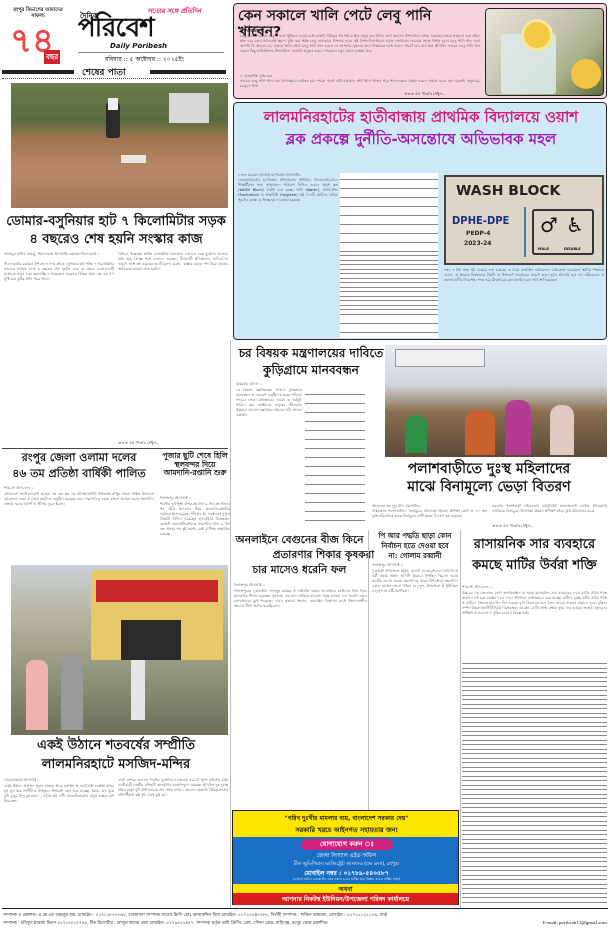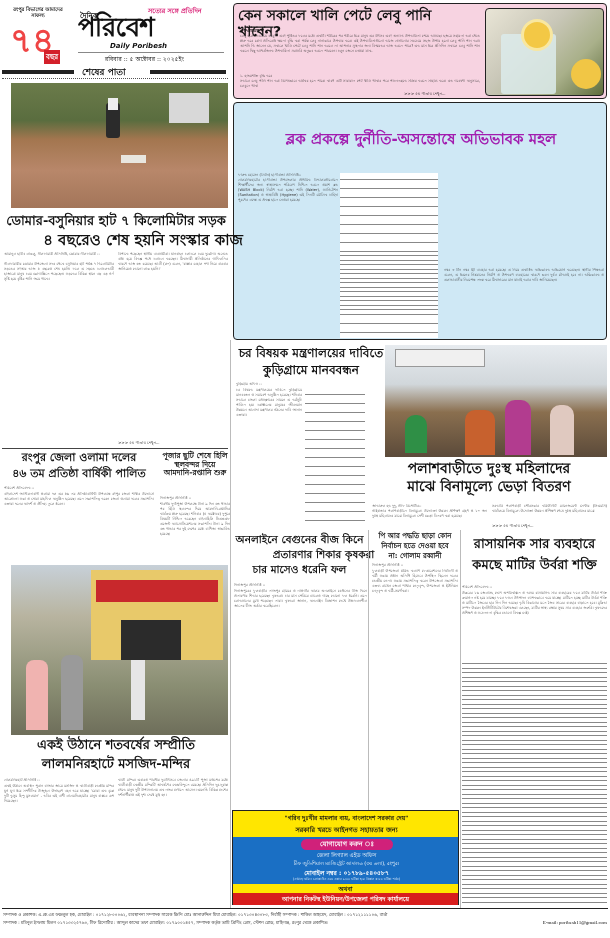--- a/index.html
+++ b/index.html
@@ -40,35 +40,49 @@
   <div class="abs txt" style="left:6px;top:75px;width:240px;height:15px;">সকালে লেবু পানি পান করা বিশেষভাবে কার্যকর হতে পারে। কারণ এটি সারারাত পেট খালি থাকার পরে পাচনতন্ত্রকে সক্রিয় করতে সাহায্য করে। এক গবেষণা অনুসারে, লেবুতে থাকা</div>
   <div class="abs" style="left:170px;top:87px;font-size:4px;">&gt;&gt;&gt; ৫ম পাতায় দেখুন...</div>
   <div class="abs photo" style="left:251px;top:4px;width:119px;height:88px;border:1px solid #222;border-radius:4px;background:linear-gradient(135deg,#e9e5d6 0%,#c9c7b8 40%,#a9b08a 70%,#5f6d3c 100%);">
     <div style="position:absolute;left:15px;top:25px;width:55px;height:60px;background:rgba(220,235,235,0.85);border-radius:3px;"></div>
     <div style="position:absolute;left:35px;top:10px;width:32px;height:32px;border-radius:50%;background:#f3c845;border:3px solid #f8e7a0;"></div>
     <div style="position:absolute;left:85px;top:50px;width:30px;height:30px;border-radius:50%;background:#f1c645;"></div>
   </div>
 </div>
 
 <div class="abs" style="left:233px;top:102px;width:374px;height:238px;background:#cfe8f5;border:1px solid #222;border-radius:4px;">
+  <div class="abs hd" style="left:4px;top:6px;width:366px;font-size:15px;color:#d81b72;">লালমনিরহাটের হাতীবান্ধায় প্রাথমিক বিদ্যালয়ে ওয়াশ</div>
   <div class="abs hd" style="left:4px;top:28px;width:366px;font-size:15px;color:#a21caf;">ব্লক প্রকল্পে দুর্নীতি-অসন্তোষে অভিভাবক মহল</div>
   <div class="abs txt" style="left:4px;top:70px;width:100px;">ফারুক হোসেন (লিটন) হাতীবান্ধা প্রতিনিধি::</div>
   <div class="abs txt" style="left:4px;top:75px;width:100px;height:160px;">লালমনিরহাটের হাতীবান্ধা উপজেলায় প্রাথমিক বিদ্যালয়গুলোতে শিক্ষার্থীদের জন্য স্বাস্থ্যসম্মত পরিবেশ নিশ্চিত করতে ওয়াশ ব্লক (WASH Block) নির্মাণ করা হচ্ছে। পানি (Water), স্যানিটেশন (Sanitation) ও স্বাস্থ্যবিধি (Hygiene) এই তিনটি মৌলিক চাহিদা পূরণের লক্ষ্যে এ প্রকল্প হাতে নেওয়া হয়েছে।</div>
   <div class="abs lines" style="left:106px;top:70px;width:98px;height:165px;"></div>
+  <div class="abs photo" style="left:210px;top:72px;width:160px;height:90px;background:#ddd6c8;border:2px solid #444;">
+    <div style="position:absolute;left:10px;top:5px;font-size:14px;font-weight:bold;color:#222;">WASH BLOCK</div>
+    <div style="position:absolute;left:6px;top:38px;font-size:10px;font-weight:bold;color:#1c2e80;">DPHE-DPE</div>
+    <div style="position:absolute;left:20px;top:52px;font-size:6px;font-weight:bold;color:#222;">PEDP-4</div>
+    <div style="position:absolute;left:18px;top:62px;font-size:6px;font-weight:bold;color:#222;">2023-24</div>
+    <div style="position:absolute;left:78px;top:30px;width:2px;height:50px;background:#3b7ea8;"></div>
+    <div style="position:absolute;left:86px;top:32px;width:62px;height:46px;border:2px solid #333;border-radius:3px;">
+      <span style="position:absolute;left:6px;top:2px;font-size:20px;">♂</span>
+      <span style="position:absolute;left:32px;top:2px;font-size:20px;">♿</span>
+      <span style="position:absolute;left:4px;top:36px;font-size:3.5px;font-weight:bold;">MALE</span>
+      <span style="position:absolute;left:30px;top:36px;font-size:3.5px;font-weight:bold;">DISABLE</span>
+    </div>
+  </div>
   <div class="abs txt" style="left:210px;top:165px;width:160px;height:70px;">নম্বর ৩ টিন নম্বর ইট ব্যবহার করা হয়েছে। এ নিয়ে একাধিক অভিভাবক অভিযোগ করেছেন। স্থানীয় শিক্ষকরা বলেন, এ ধরনের নিম্নমানের নির্মাণ ও উপকরণ ব্যবহারের কারণে ভবন দুর্বল টেকসই হবে না। অভিভাবক ও এলাকাবাসীর নিরপেক্ষ তদন্ত করে ঠিকাদারের মান যাচাই করার দাবি জানিয়েছেন।</div>
 </div>
 
 <div class="abs photo" style="left:11px;top:83px;width:217px;height:125px;background:linear-gradient(180deg,#6b7b4a 0%,#5a6d3f 30%,#a3764f 45%,#b8876a 70%,#a37559 100%);">
   <div style="position:absolute;left:95px;top:20px;width:14px;height:35px;background:#2b2b2b;border-radius:3px;"></div>
   <div style="position:absolute;left:97px;top:15px;width:10px;height:12px;background:#eee;"></div>
   <div style="position:absolute;left:158px;top:10px;width:40px;height:30px;background:#d8d8d8;"></div>
   <div style="position:absolute;left:110px;top:72px;width:25px;height:8px;background:#e8e6df;"></div>
 </div>
 <div class="abs hd" style="left:4px;top:214px;width:224px;font-size:13px;">ডোমার-বসুনিয়ার হাট ৭ কিলোমিটার সড়ক</div>
-<div class="abs hd" style="left:19px;top:232px;width:224px;font-size:15px;text-align:right;">৪ বছরেও শেষ হয়নি সংস্কার কাজ</div>
+<div class="abs hd" style="left:4px;top:232px;width:224px;font-size:13px;">৪ বছরেও শেষ হয়নি সংস্কার কাজ</div>
 <div class="abs txt" style="left:4px;top:252px;width:110px;">আমানুল হাবীব লাভলু, নীলফামারী প্রতিনিধি, ডোমার নীলফামারী ::</div>
 <div class="abs txt" style="left:4px;top:262px;width:110px;height:180px;">নীলফামারীর ডোমার উপজেলা সদর থেকে বসুনিয়ার হাট পর্যন্ত ৭ কিলোমিটার সড়কের সংস্কার কাজ ৪ বছরেও শেষ হয়নি। ফলে এ সড়কে চলাচলকারী হাজারো মানুষ চরম ভোগান্তিতে পড়েছেন। সড়কের বিভিন্ন স্থানে বড় বড় গর্ত সৃষ্টি হয়ে বৃষ্টির পানি জমে থাকে।</div>
 <div class="abs txt" style="left:118px;top:252px;width:110px;height:180px;">বিপাকে পড়েছেন স্থানীয় ব্যবসায়ীরা। যানবাহন চলাচলে চরম দুর্ভোগ। অনেকে বাধ্য হয়ে বিকল্প পথে চলাচল করছেন। ঠিকাদারী প্রতিষ্ঠানের গাফিলতির কারণে কাজ বন্ধ রয়েছে। আলী (৫০) বলেন, 'রাস্তার বেহাল দশা নিয়ে বারবার জানিয়েও কোনো লাভ হয়নি।'</div>
 <div class="abs" style="left:118px;top:440px;font-size:4px;">&gt;&gt;&gt; ৫ম পাতায় দেখুন...</div>
 <div class="abs" style="left:2px;top:448px;width:226px;border-top:1px solid #444;"></div>
 
 <div class="abs hd" style="left:236px;top:347px;width:150px;font-size:12px;">চর বিষয়ক মন্ত্রণালয়ের দাবিতে</div>
 <div class="abs hd" style="left:236px;top:364px;width:150px;font-size:12px;">কুড়িগ্রামে মানববন্ধন</div>
 <div class="abs txt" style="left:236px;top:382px;width:150px;">কুড়িগ্রাম অফিস ::</div>
 <div class="abs txt" style="left:236px;top:388px;width:66px;height:135px;">চর বিষয়ক মন্ত্রণালয়ের দাবিতে কুড়িগ্রামে মানববন্ধন ও সমাবেশ অনুষ্ঠিত হয়েছে। শনিবার সকালে জেলা প্রেসক্লাবের সামনে এ কর্মসূচি পালিত হয়। চরাঞ্চলের মানুষের জীবনমান উন্নয়নে আলাদা মন্ত্রণালয় গঠনের দাবি জানান বক্তারা।</div>

